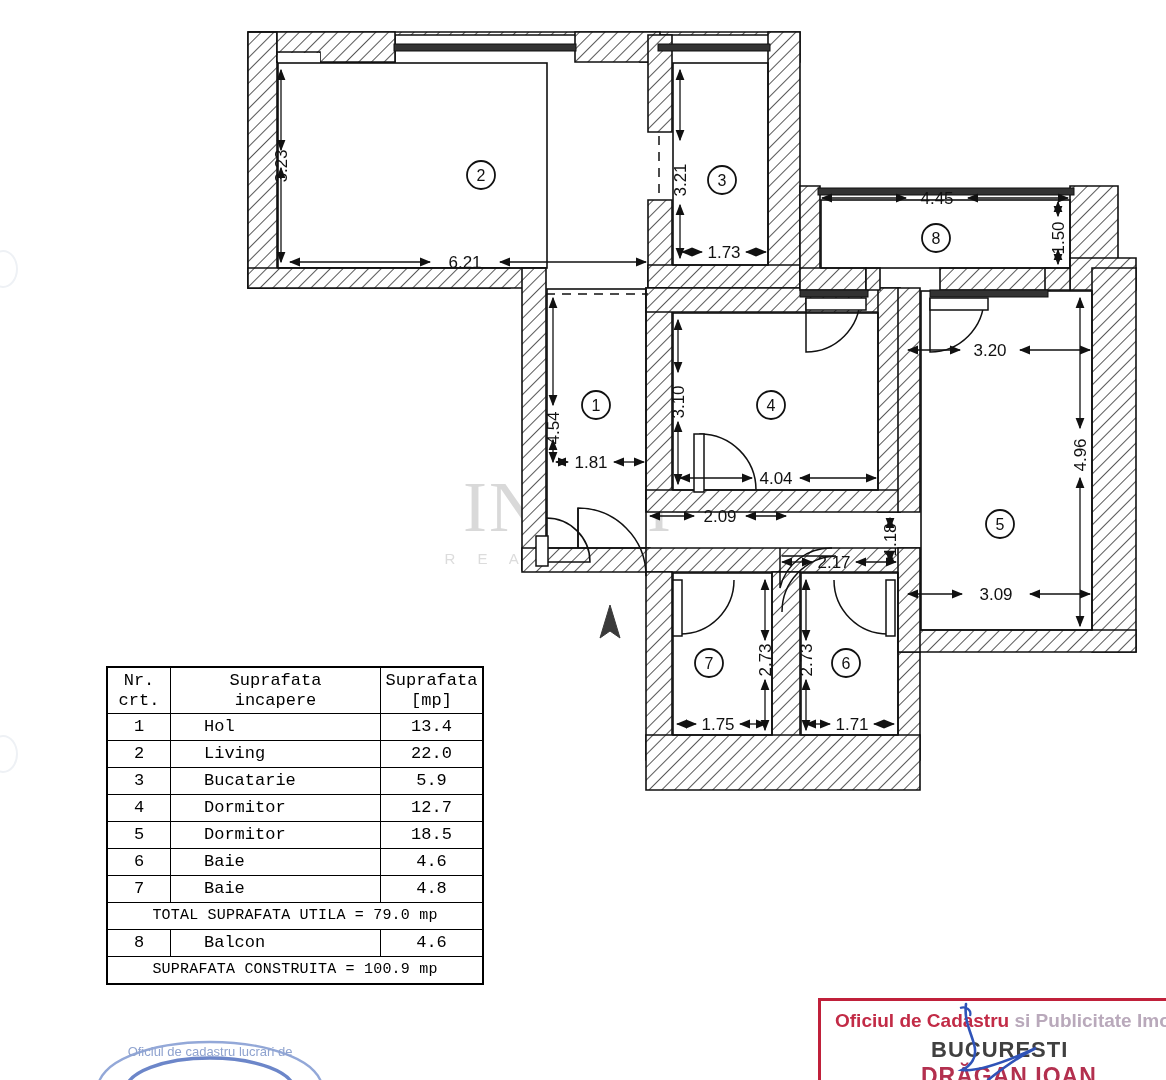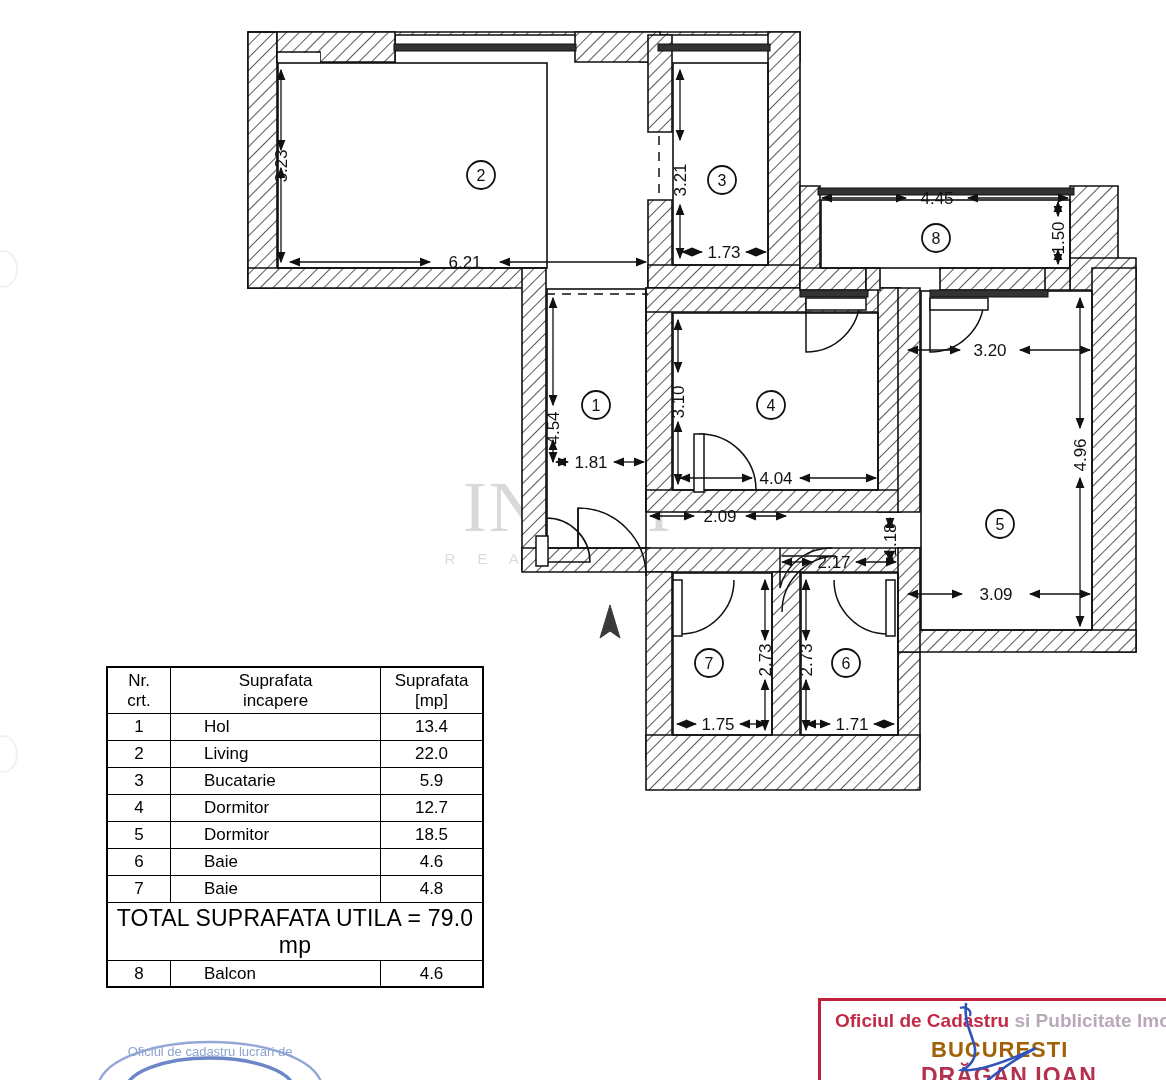--- a/index.html
+++ b/index.html
@@ -15,39 +15,39 @@
            color:#d9d9d9;line-height:74px;text-align:center;}
   .wm-sub{font-family:"Liberation Sans",sans-serif;font-size:15px;letter-spacing:9px;
           color:#dcdcdc;text-align:center;margin-top:6px;}
 
   
   #plan{position:absolute;left:0;top:0;}
 
   
   #tbl{position:absolute;left:106px;top:666px;width:378px;
        border:2px solid #000;border-collapse:collapse;background:#fff;}
-  #tbl td,#tbl th{border:1px solid #000;font-family:Liberation Sans, sans-serif;
+  #tbl td,#tbl th{border:1px solid #000;font-family:Liberation Mono, monospace;
        font-size:17px;padding:2px 4px;text-align:center;color:#000;line-height:1.15;}
   #tbl .hd{font-size:17px;padding:3px 2px;}
   #tbl .nm{text-align:left;padding-left:33px;}
-  #tbl .full{font-size:23px;letter-spacing:0.2px;}
+  #tbl .full{font-size:15px;letter-spacing:0.2px;}
   #tbl tr{height:27px;}
   #tbl tr.hdr{height:44px;}
   .c-nr{width:58px;}
   .c-sp{width:97px;}
 
   
   .stamp-red{position:absolute;left:818px;top:998px;width:348px;height:82px;
        border:3px solid #c0203a;border-right:none;border-bottom:none;overflow:hidden;
        font-family:"Liberation Sans",sans-serif;}
   .sr-l1{position:absolute;left:14px;top:9px;font-size:19px;font-weight:bold;color:#c22b46;
          white-space:nowrap;}
   .sr-l1 .fade{color:#b9a9bb;font-weight:bold;}
   .sr-l2{position:absolute;left:110px;top:36px;font-size:22px;font-weight:bold;
-         color:#a16207;letter-spacing:1px;}
+         color:#404040;letter-spacing:1px;}
   .sr-l3{position:absolute;left:100px;top:62px;font-size:23px;font-weight:bold;
          color:#b3304f;letter-spacing:1px;}
   .sig{position:absolute;left:940px;top:1000px;width:130px;height:80px;pointer-events:none;}
 
   .stamp-blue{position:absolute;left:95px;top:1030px;width:230px;height:60px;overflow:hidden;}
 
   .punch{position:absolute;width:26px;height:34px;border:2px solid #eef1f5;
          border-radius:50%;left:-12px;}
 </style>
 </head>
@@ -376,20 +376,23 @@
     <tr>
           <td class="full" colspan="3">TOTAL SUPRAFATA UTILA = 79.0 mp</td>
         </tr>
 
     <tr>
           <td>8</td>
           <td class="nm">Balcon</td>
           <td>4.6</td>
         </tr>
 
+    <tr>
+          <td class="full" colspan="3">SUPRAFATA CONSTRUITA = 100.9 mp</td>
+        </tr>
   </tbody>
     </table>
 
   <div class="stamp-red">
     <div class="sr-l1">
       <span>Oficiul de Cadastru</span>
       <span class="fade">si Publicitate Imobiliara</span>
     </div>
     <div class="sr-l2">BUCURESTI</div>
     <div class="sr-l3">DRĂGAN IOAN</div>

